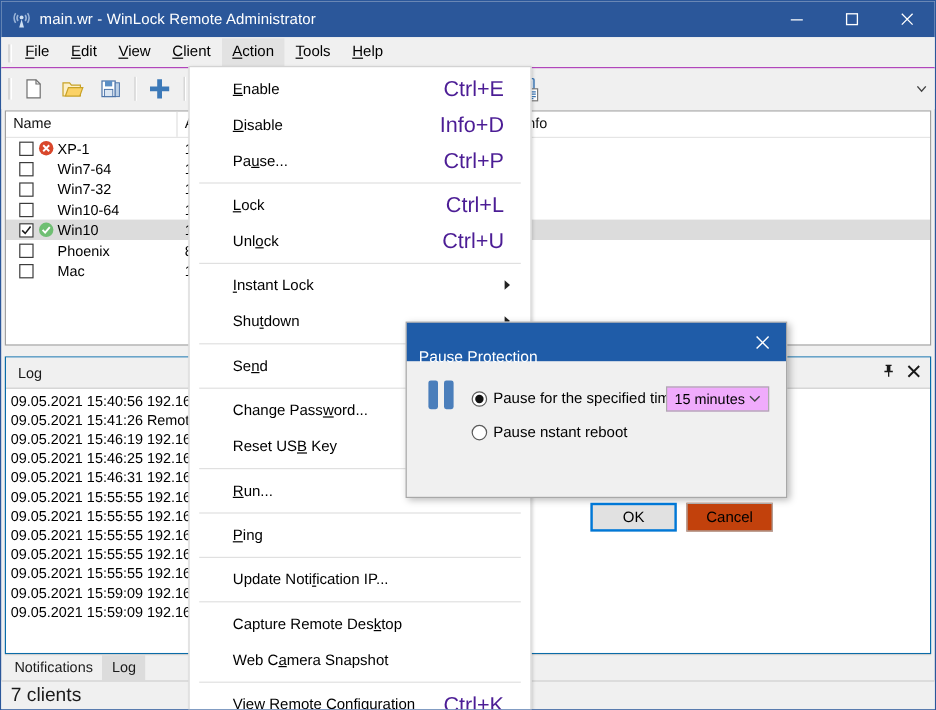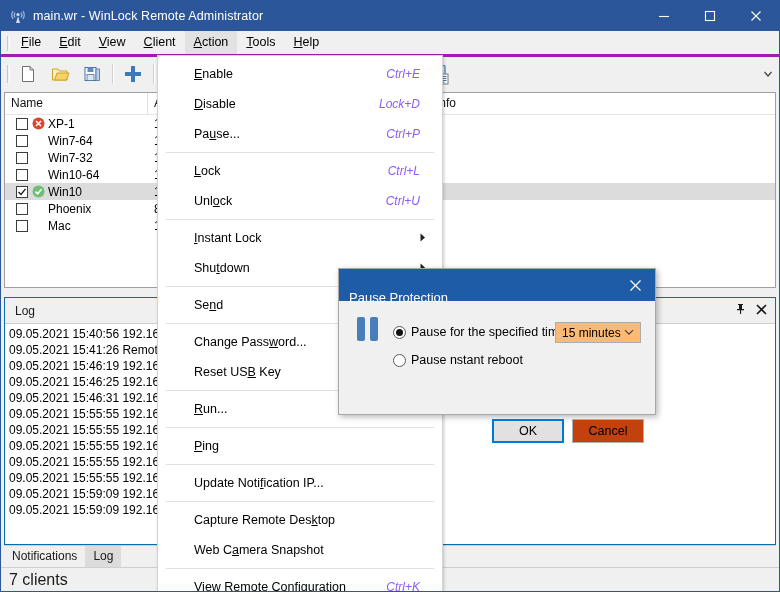--- a/index.html
+++ b/index.html
@@ -38,21 +38,21 @@
     width: 46px; height: 30px; display: flex; align-items: center; justify-content: center;
     color: #fff;
   }
   .win-btn svg { display: block; }
 
   
   .menubar {
     position: absolute; left: 0; top: 30px; width: 778px; height: 26px;
     background: #f0f0f0;
     display: flex; align-items: center;
-    border-bottom: 3px solid #a21caf;
+    border-bottom: 1px solid #a21caf;
   }
   .mb-grip { width: 8px; height: 18px; margin-left: 3px; position: relative; }
   .mb-grip:before {
     content: ""; position: absolute; left: 3px; top: 2px; width: 1px; height: 15px;
     background: #c8c8c8; box-shadow: 2px 0 0 #ffffff;
   }
   .menu-item {
     padding: 4px 9px 5px 9px; color: #000; font-size: 12.5px; white-space: nowrap;
   }
   .menu-item.active { background: #e2e2e2; }
@@ -159,21 +159,21 @@
     box-shadow: 1px 1px 3px rgba(0,0,0,.20);
     padding: 3px 0 3px 0;
     z-index: 40;
   }
   .dd-item {
     height: 30px; display: flex; align-items: center;
     padding: 0 10px 0 36px; font-size: 12.5px; color: #000;
     position: relative;
   }
   .dd-label { white-space: nowrap; }
-  .dd-accel { margin-left: auto; color: #8b5cf6; font-size: 12px; padding-right: 12px; white-space: nowrap; font-style: italic; }
+  .dd-accel { margin-left: auto; color: #4c1d95; font-size: 18px; padding-right: 12px; white-space: nowrap; }
   .dd-arrow { margin-left: auto; padding-right: 6px; }
   .dd-sep { height: 1px; background: #e0e0e0; margin: 3px 8px 3px 8px; }
 
   
   .dialog {
     position: absolute; left: 337px; top: 267px; width: 318px; height: 147px;
     background: #f0f0f0;
     border: 1px solid #a8a8a8;
     box-shadow: 2px 2px 6px rgba(0,0,0,.28);
     z-index: 60;
@@ -191,21 +191,21 @@
   .radio {
     width: 13px; height: 13px; border-radius: 50%; border: 1px solid #5a5a5a;
     background: #fff; margin-right: 5px; display: inline-flex; align-items: center; justify-content: center;
     flex: 0 0 auto;
   }
   .radio.checked:after {
     content: ""; width: 7px; height: 7px; border-radius: 50%; background: #111;
   }
   .combo {
     position: absolute; left: 216px; top: 21px; width: 86px; height: 21px;
-    background: #fdba74; border: 1px solid #acacac;
+    background: #f0abfc; border: 1px solid #acacac;
     display: flex; align-items: center; padding-left: 6px; font-size: 12px; color: #000;
   }
   .combo-caret { margin-left: auto; padding-right: 6px; display: flex; align-items: center; }
   .dlg-btn {
     position: absolute; width: 72px; height: 24px;
     background: #c2410c; border: 1px solid #adadad;
     display: flex; align-items: center; justify-content: center;
     font-size: 12.5px; color: #000;
   }
   .dlg-btn.default { border: 2px solid #0078d7; background: #e1e1e1; }
@@ -516,21 +516,21 @@
     <span>7 clients</span>
   </div>
 
   <div class="dropdown">
     <div class="dd-item">
       <span class="dd-label"><span class="mnem">E</span>nable</span>
       <span class="dd-accel">Ctrl+E</span>
     </div>
     <div class="dd-item">
       <span class="dd-label"><span class="mnem">D</span>isable</span>
-      <span class="dd-accel">Lock+D</span>
+      <span class="dd-accel">Info+D</span>
     </div>
     <div class="dd-item">
       <span class="dd-label">Pa<span class="mnem">u</span>se...</span>
       <span class="dd-accel">Ctrl+P</span>
     </div>
     <div class="dd-sep"></div>
     <div class="dd-item">
       <span class="dd-label"><span class="mnem">L</span>ock</span>
       <span class="dd-accel">Ctrl+L</span>
     </div>

